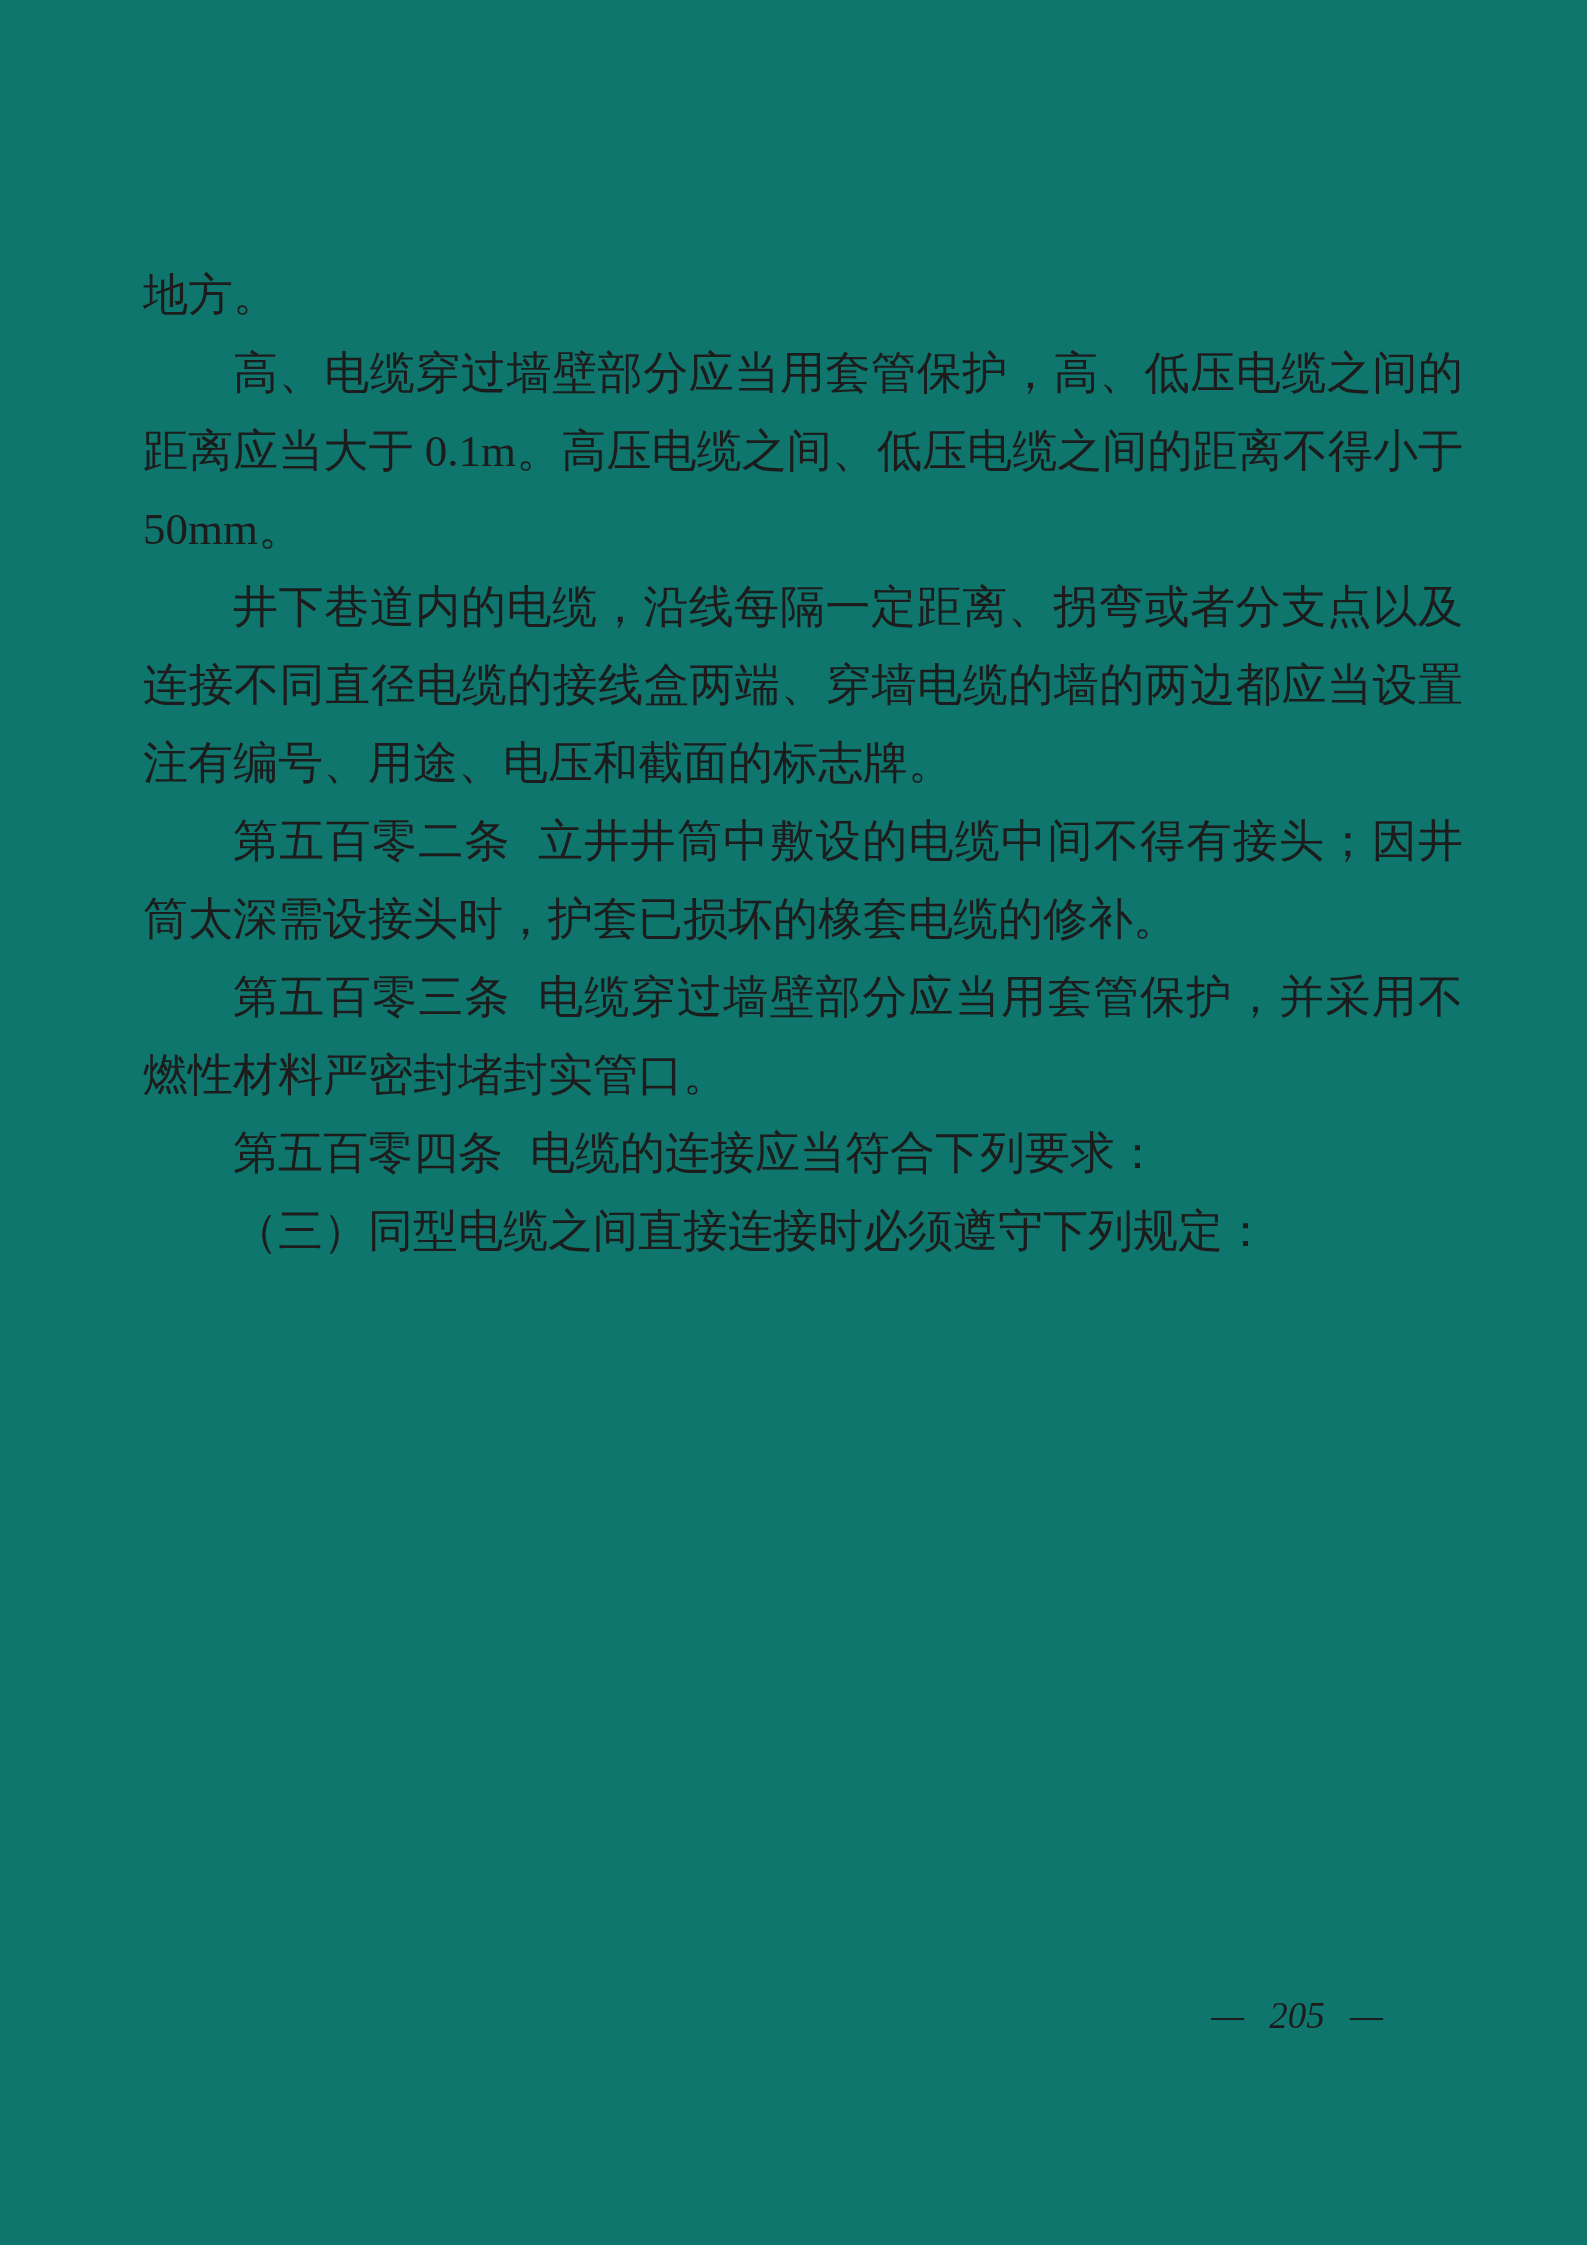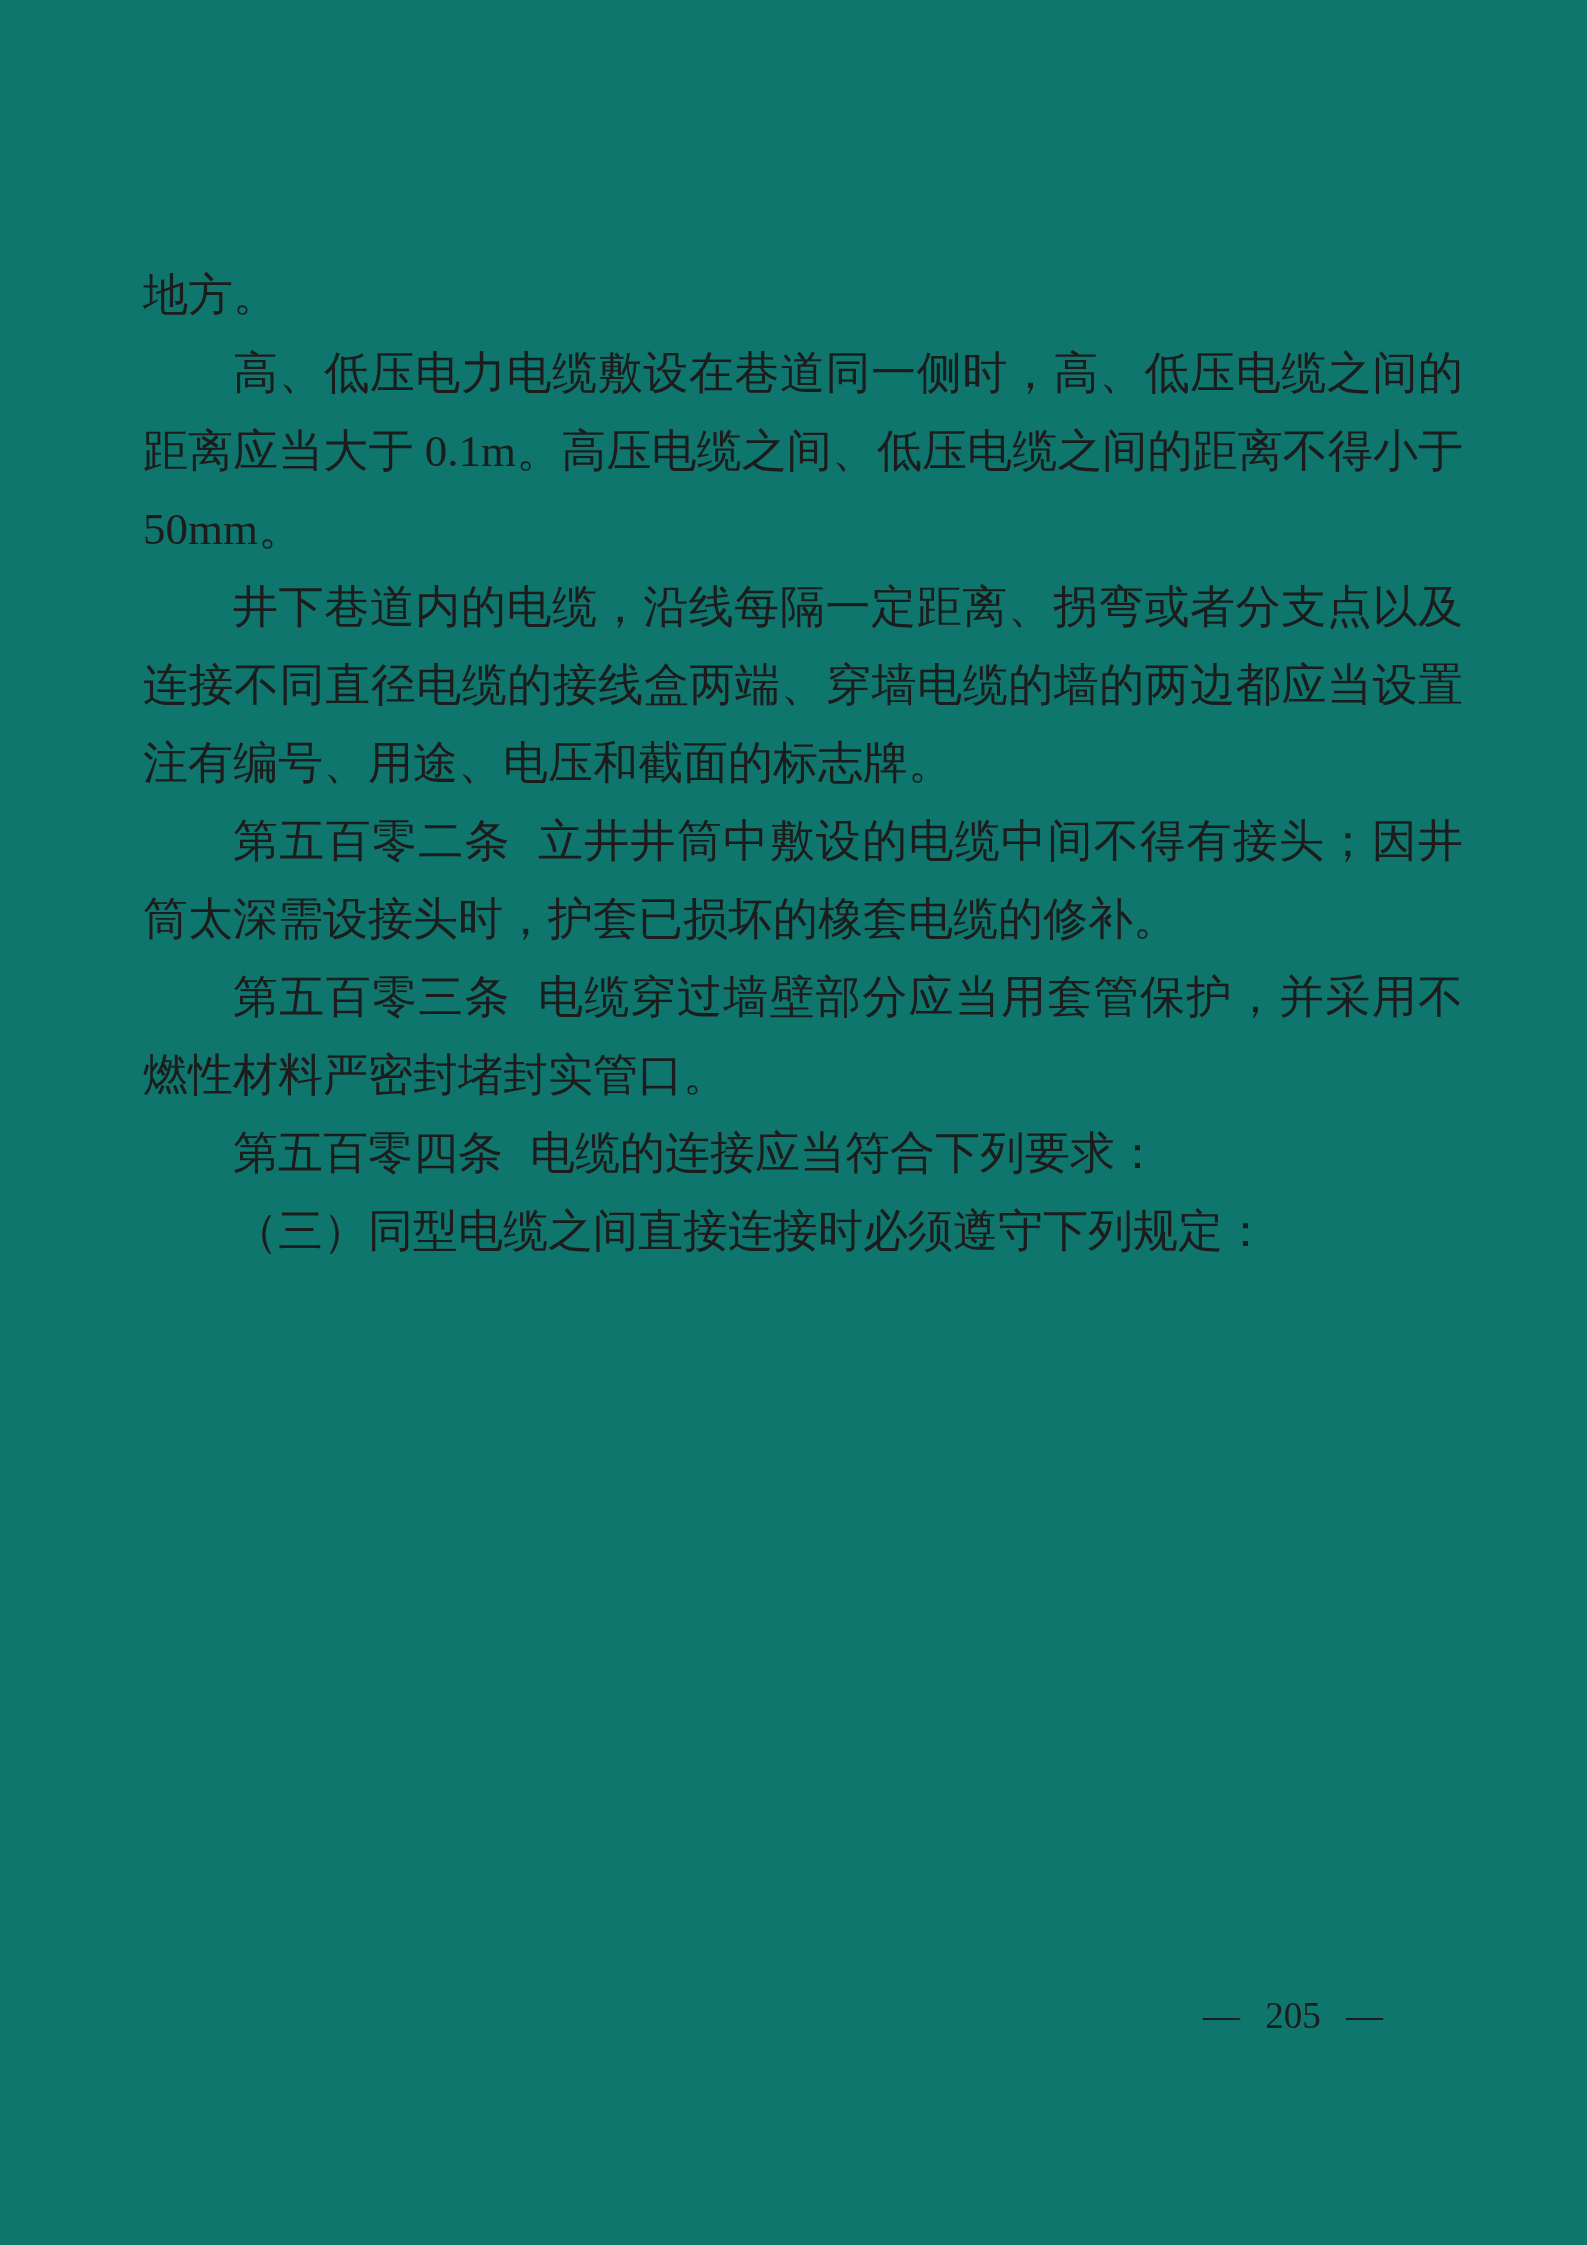--- a/index.html
+++ b/index.html
@@ -43,32 +43,33 @@
   .footer {
     position: absolute;
     right: 247px;
     top: 1992px;
     font-size: 37px;
     line-height: 48px;
     font-family: "Liberation Serif", serif;
     color: #1c1c1c;
     word-spacing: 16px;
     white-space: nowrap;
+    font-style: italic;
   }
 </style>
 </head>
 <body>
 
 <div class="page">
 
   <div class="text-block">
 
     <p class="para">地方。</p>
 
-    <p class="para indent">高、低压电力电缆敷设在巷道同一侧时，高、低压电缆之间的距离应当大于 0.1m。高压电缆之间、低压电缆之间的距离不得小于 50mm。</p>
+    <p class="para indent">高、电缆穿过墙壁部分应当用套管保护，高、低压电缆之间的距离应当大于 0.1m。高压电缆之间、低压电缆之间的距离不得小于 50mm。</p>
 
     <p class="para indent">井下巷道内的电缆，沿线每隔一定距离、拐弯或者分支点以及连接不同直径电缆的接线盒两端、穿墙电缆的墙的两边都应当设置注有编号、用途、电压和截面的标志牌。</p>
 
     <p class="para indent"><span class="article-heading">第五百零二条</span><span>立井井筒中敷设的电缆中间不得有接头；因井筒太深需设接头时，护套已损坏的橡套电缆的修补。</span></p>
 
 
     <p class="para indent"><span class="article-heading">第五百零三条</span><span>电缆穿过墙壁部分应当用套管保护，并采用不燃性材料严密封堵封实管口。</span></p>
 
     <p class="para indent"><span class="article-heading">第五百零四条</span><span>电缆的连接应当符合下列要求：</span></p>
 

